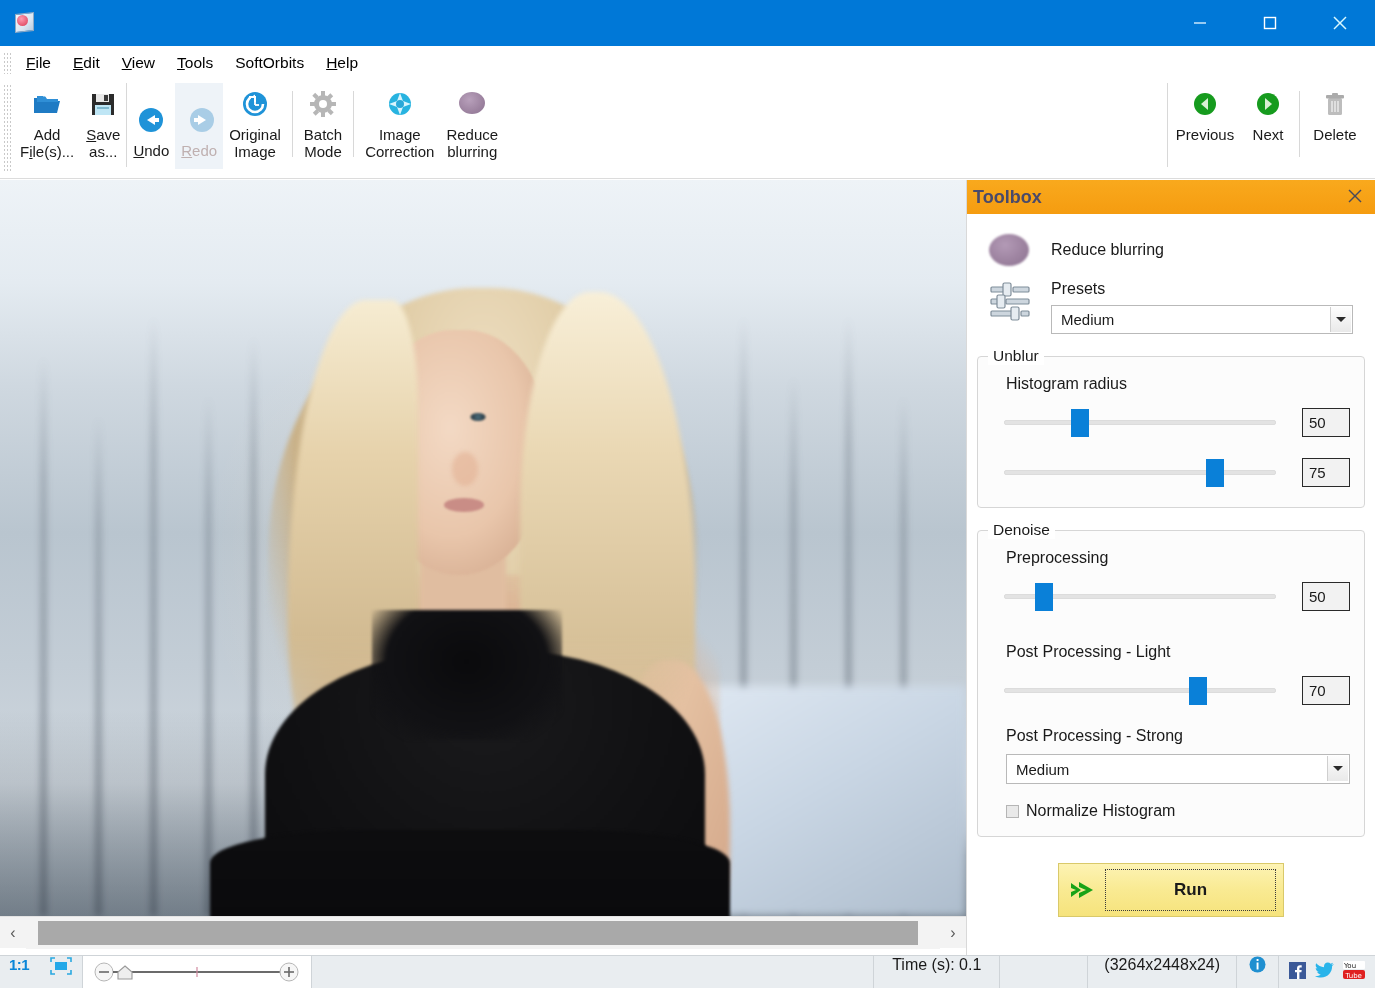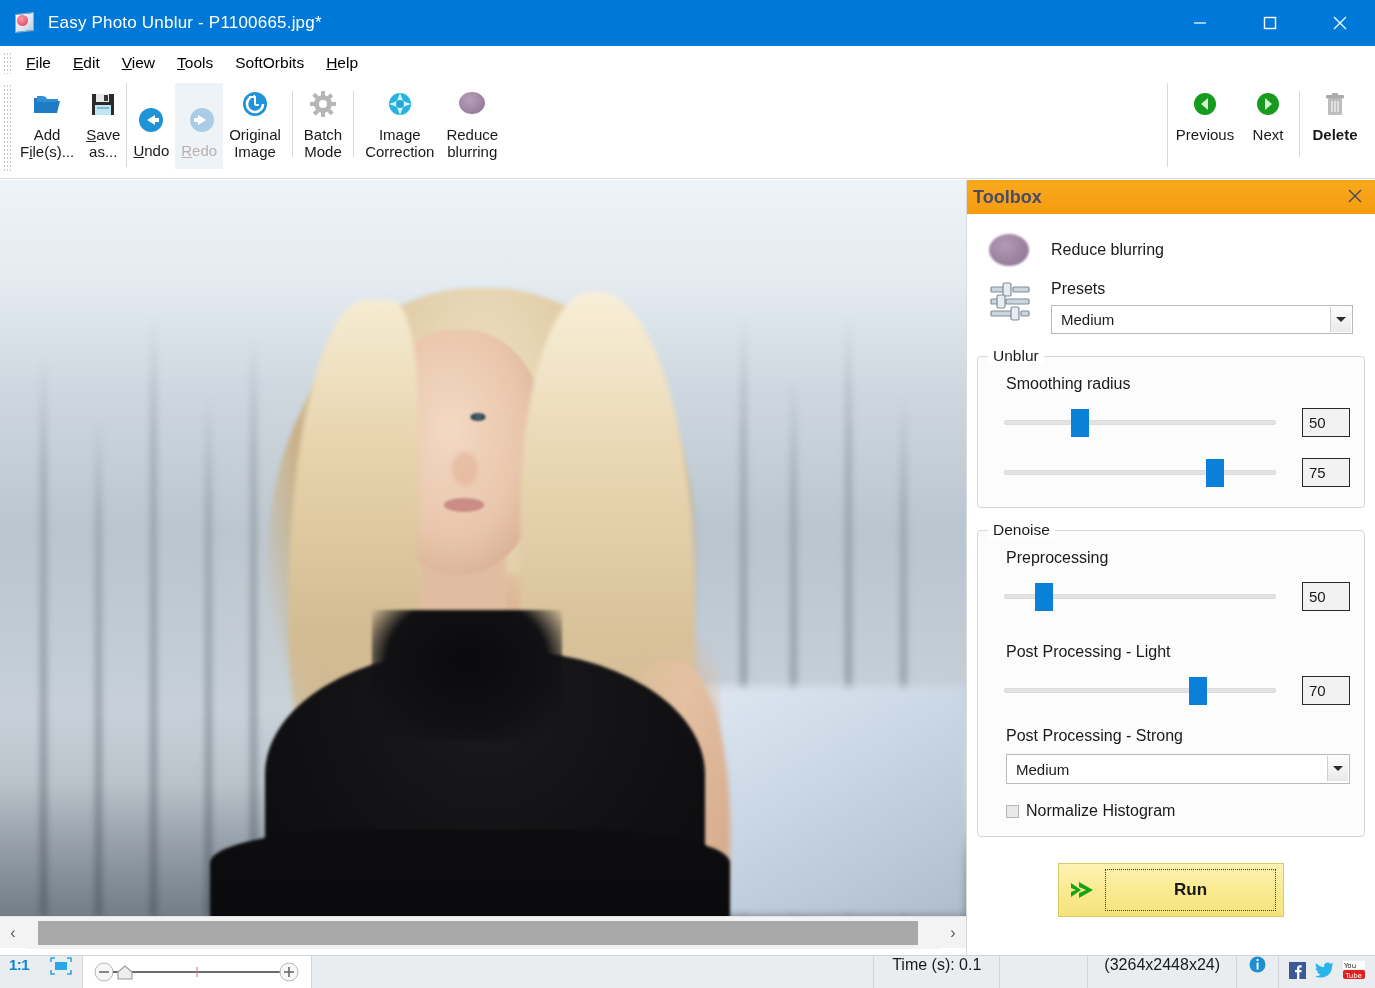--- a/index.html
+++ b/index.html
@@ -303,21 +303,20 @@
 </head>
 <body>
 
 <div class="app">
 
   <div class="titlebar">
     <div class="title-icon">
       <div class="sheet"></div>
         <div class="flower"></div>
     </div>
-    <div class="title-text">Easy Photo Unblur - P1100665.jpg*</div>
     <div class="winbtns">
       <div class="winbtn">
         <svg width="16" height="16" viewBox="0 0 16 16">
             <line x1="2" y1="8" x2="14" y2="8" stroke="#d9f0ff" stroke-width="1.4"></line>
           </svg>
       </div>
       <div class="winbtn">
         <svg width="16" height="16" viewBox="0 0 16 16">
             <rect x="2.5" y="2.5" width="11" height="11" fill="none" stroke="#ffffff" stroke-width="1.4"></rect>
           </svg>
@@ -480,21 +479,21 @@
       <div class="tb-btn" style="min-width:52px;">
         <div class="tb-ico">
           <svg width="30" height="30" viewBox="0 0 30 30">
             <circle cx="15" cy="15" r="11" fill="#169b1e"></circle>
             <path d="M12 9 L19 15 L12 21 Z" fill="#d9f0d4"></path>
           </svg>
         </div>
         <div class="tb-lbl">Next</div>
       </div>
       <div class="tb-sep"></div>
-      <div class="tb-btn" style="min-width:60px;font-weight:bold;">
+      <div class="tb-btn" style="min-width:60px;">
         <div class="tb-ico">
           <svg width="30" height="30" viewBox="0 0 30 30">
             <rect x="8" y="9" width="14" height="17" rx="1.5" fill="#bdbdbd"></rect>
             <rect x="6" y="6" width="18" height="3.5" rx="1" fill="#ababab"></rect>
             <rect x="12" y="4" width="6" height="2.6" rx="1" fill="#ababab"></rect>
             <g stroke="#ffffff" stroke-width="1.2" opacity=".85">
               <line x1="12" y1="12" x2="12" y2="23"></line>
                 <line x1="15" y1="12" x2="15" y2="23"></line>
                 <line x1="18" y1="12" x2="18" y2="23"></line>
             </g>
@@ -590,21 +589,21 @@
                 <span class="caret"></span>
               </span>
           </div>
         </div>
       </div>
 
       <div class="group">
         <div class="group-title">Unblur</div>
 
         <div class="field">
-          <div class="fl">Smoothing radius</div>
+          <div class="fl">Histogram radius</div>
           <div class="slider-row">
             <div class="track-wrap">
               <div class="track"></div>
               <div class="thumb" style="left:24%;"></div>
             </div>
             <div class="numbox">50</div>
           </div>
         </div>
 
         <div class="field" style="margin-top:20px;">

